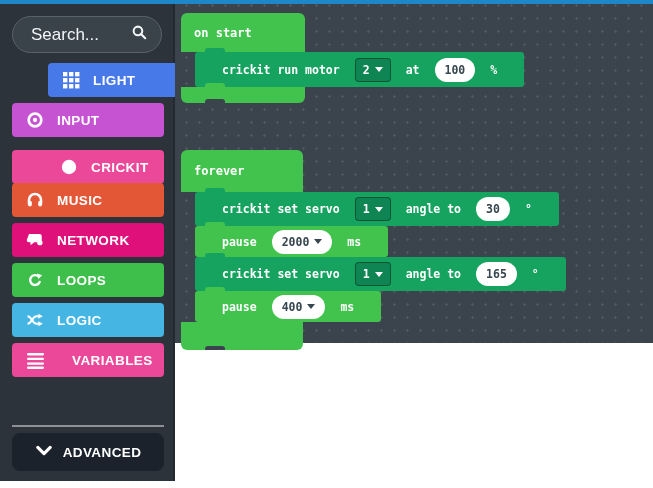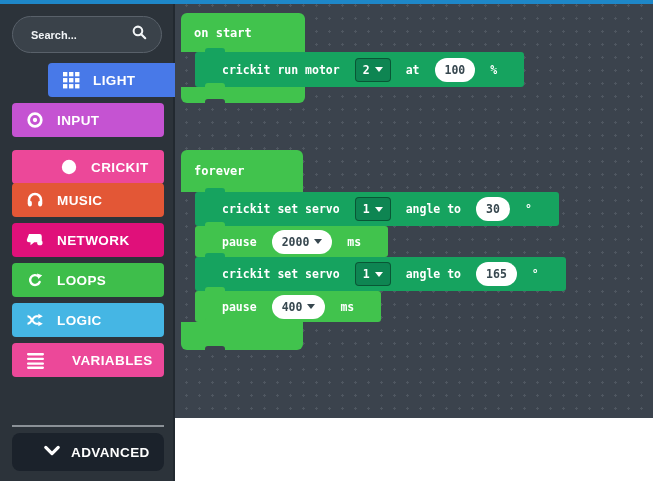--- a/index.html
+++ b/index.html
@@ -10,43 +10,43 @@
   
   #topbar { position:absolute; left:0; top:0; width:653px; height:4px; background:#1e87c8; }
 
   
   #sidebar { position:absolute; left:0; top:4px; width:175px; height:477px;
              background:#2c333a; border-right:2px solid #222930; }
   #search { position:absolute; left:12px; top:12px; width:150px; height:37px;
             background:#3a424a; border:1px solid #59616a; border-radius:19px;
             display:flex; align-items:center; padding:0 13px 0 18px; }
   #search input { flex:1; background:transparent; border:none; outline:none;
-            color:#bef264; font-size:11px; font-weight:bold; width:90px;
+            color:#bef264; font-size:17px; font-weight:normal; width:90px;
             font-family:"Liberation Sans", sans-serif; }
   #search input::placeholder { color:#f2f5f7; opacity:1; }
   .cat { position:absolute; left:12px; width:152px; height:34px; border-radius:4px;
          display:flex; align-items:center; padding-left:10px; cursor:pointer; }
   .cat .ic { width:26px; height:20px; display:flex; align-items:center; justify-content:center; margin-right:9px; }
   .cat .lbl { color:#fff; font-size:13.5px; font-weight:bold; letter-spacing:.4px; }
   .cat-light     { top:59px;  background:#4879E8;margin-left:36px; }
   .cat-input     { top:99px;  background:#C553D2; }
   .cat-crickit   { top:146px; background:#ec4899;padding-left:44px; }
   .cat-music     { top:179px; background:#E35736; }
   .cat-network   { top:219px; background:#E0107A; }
   .cat-loops     { top:259px; background:#3EBE4B; }
   .cat-logic     { top:299px; background:#45B6E4; }
   .cat-variables { top:339px; background:#ec4899;gap:15px; }
   .cat-math      { top:379px; background:#9065E6; }
   #adv-divider { position:absolute; left:12px; top:421px; width:152px; height:2px; background:#8b9197; }
   #advanced { position:absolute; left:12px; top:429px; width:152px; height:38px; background:#1b222b;
-              border-radius:8px; display:flex; align-items:center; padding-left:31px; cursor:pointer; }
+              border-radius:8px; display:flex; align-items:center; padding-left:0; cursor:pointer;justify-content:center; }
   #advanced .lbl { color:#fff; font-size:13.5px; font-weight:bold; letter-spacing:.4px; margin-left:10px; }
 
   
-  #workspace { position:absolute; left:175px; top:4px; width:478px; height:414px;
+  #workspace { position:absolute; left:175px; top:4px; width:478px; height:339px;
                background-color:#3b434d;
                background-image:radial-gradient(#4f5761 1px, transparent 1.4px);
                background-size:13px 13px; background-position:5px 8px; }
   #bottom-strip { position:absolute; left:0; top:481px; width:653px; height:7px; background:#ffffff; }
 
   .block-group { position:absolute; }
   .mono { font-family:"DejaVu Sans Mono", monospace; }
 
   .c-header { position:relative; border-radius:6px 6px 0 0; display:flex; align-items:center;
               padding-left:13px; color:#fff; font-size:12px; font-weight:bold; cursor:grab; }

